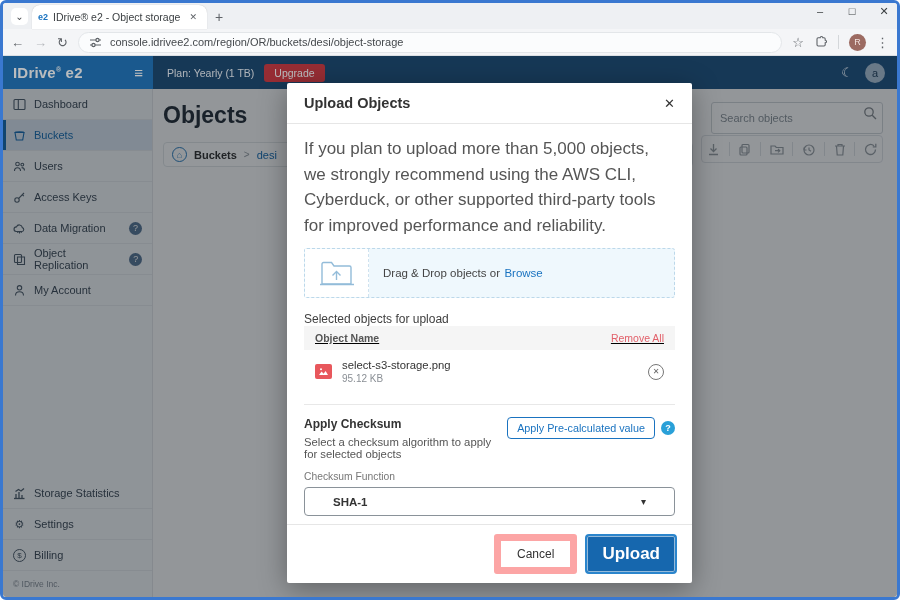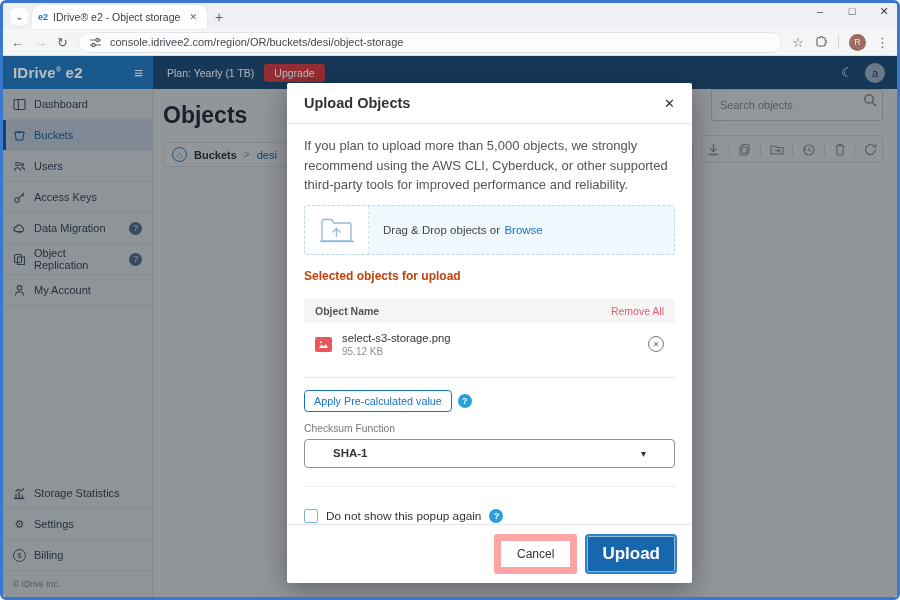--- a/index.html
+++ b/index.html
@@ -48,44 +48,44 @@
   .side-spacer { flex:1; }
   .copyright { font-size:8.5px; color:#8a939c; padding:8px 10px; }
 
   .main { position:absolute; top:33px; left:150px; right:0; bottom:0; background:#fdfdfe; }
   .page-title { font-size:23px; font-weight:bold; color:#27313a; margin:13px 0 0 10px; }
   .crumb-bar { position:absolute; top:53px; left:10px; width:530px; height:25px; background:#fff; border:1px solid #e3e6e9; border-radius:4px; display:flex; align-items:center; gap:7px; padding:0 8px; }
   .home-circ { width:15px; height:15px; border:1px solid #2e7fc0; border-radius:50%; color:#2e7fc0; font-size:9px; display:flex; align-items:center; justify-content:center; }
   .crumb-root { font-size:11px; color:#333; font-weight:bold; }
   .crumb-sep { font-size:10px; color:#9aa0a6; }
   .crumb-cur { font-size:11px; color:#1a6fb5; }
-  .search-wrap { position:absolute; top:0; right:14px; width:172px; height:32px; }
+  .search-wrap { position:absolute; top:13px; right:14px; width:172px; height:32px; }
   .search-input { width:100%; height:100%; border:1px solid #d2d6da; border-radius:3px; font-size:11px; color:#444; padding:0 24px 0 8px; background:#fff; }
   .search-input::placeholder { color:#8d959c; }
   .search-ic { position:absolute; right:6px; top:4px; }
   .obj-toolbar { position:absolute; top:46px; right:14px; width:182px; height:28px; background:#fdfdfd; border:1px solid #e0e3e6; border-radius:4px; display:flex; align-items:center; justify-content:space-around; }
   .obj-toolbar .tb { display:flex; align-items:center; }
   .tb-sep { width:1px; height:14px; background:#e0e3e6; }
 
   .backdrop-header { position:absolute; top:0; height:33px; left:0; right:0; background:rgba(8,13,20,.28); z-index:5; }
   .backdrop-content { position:absolute; top:33px; bottom:0; left:0; right:0; background:rgba(8,13,20,.43); z-index:5; }
 
   
   .modal { position:absolute; left:284px; top:27px; width:405px; height:500px; background:#fff; border-radius:2px; box-shadow:0 6px 28px rgba(0,0,0,.35); z-index:10; display:flex; flex-direction:column; }
   .modal-head { display:flex; align-items:center; justify-content:space-between; padding:12px 17px; border-bottom:1px solid #e6e6e6; }
   .modal-title { font-size:14.5px; font-weight:bold; color:#333; }
   .modal-close { font-size:13px; color:#333; }
   .modal-body { flex:1; padding:12px 17px 0; overflow:hidden; }
-  .info-text { font-size:13px; color:#555; line-height:1.5; }
+  .info-text { font-size:17px; color:#555; line-height:1.5; }
   .dropzone { margin-top:10px; border:1px dashed #bcd8ea; background:#eff8fd; border-radius:3px; height:50px; display:flex; align-items:center; }
   .dz-iconbox { width:64px; height:100%; background:#fff; border-right:1px dashed #cfe2ef; display:flex; align-items:center; justify-content:center; }
   .dz-text { font-size:11.5px; color:#444; margin-left:14px; }
   .browse-link { color:#1a73c0; font-size:11.5px; }
-  .sel-heading { margin-top:14px; font-size:12px; font-weight:bold; color:#c2410c; }
-  .file-table-head { margin-top:16px; background:#f5f5f5; display:flex; justify-content:space-between; align-items:flex-end; padding:6px 11px; }
+  .sel-heading { margin-top:14px; font-size:12px; font-weight:normal; color:#404040; }
+  .file-table-head { margin-top:0; background:#f5f5f5; display:flex; justify-content:space-between; align-items:flex-end; padding:6px 11px;text-decoration:underline; }
   .col-name { font-size:10.5px; font-weight:bold; color:#555; }
   .remove-all { font-size:10.5px; color:#e2606a; }
   .file-row { display:flex; align-items:center; padding:9px 11px 12px; }
   .file-ic { width:17px; height:15px; background:#e8575c; border-radius:2px; display:flex; align-items:center; justify-content:center; margin-right:10px; }
   .file-meta { flex:1; }
   .file-name { font-size:11.3px; color:#333; }
   .file-size { font-size:10px; color:#8a8f95; margin-top:2px; }
   .file-remove { width:16px; height:16px; border:1px solid #777; border-radius:50%; color:#666; font-size:8px; display:flex; align-items:center; justify-content:center; }
   .section-div { border-top:1px solid #e8e8e8; margin-top:8px; }
   .checksum-row { margin-top:12px; display:flex; justify-content:space-between; align-items:flex-start; }
@@ -387,20 +387,24 @@
           <span class="file-meta" data-interactable="false">
             <div class="file-name" data-interactable="false">select-s3-storage.png</div>
             <div class="file-size" data-interactable="false">95.12 KB</div>
           </span>
           <span class="file-remove" data-interactable="true">✕</span>
         </div>
 
         <div class="section-div" data-interactable="false"></div>
 
         <div class="checksum-row" data-interactable="false">
+          <div>
+            <div class="checksum-head" data-interactable="false">Apply Checksum</div>
+            <div class="checksum-sub" data-interactable="false">Select a checksum algorithm to apply for selected objects</div>
+          </div>
           <div class="pre-calc-wrap" data-interactable="false">
             <button class="pre-calc-btn" data-interactable="true">Apply Pre-calculated value</button>
             <span class="help-circ" data-interactable="true">?</span>
           </div>
         </div>
 
         <div class="func-label" data-interactable="false">Checksum Function</div>
         <div class="select-box" data-interactable="true">
           <span class="select-val" data-interactable="false">SHA-1</span>
           <span class="select-caret" data-interactable="false">▾</span>

